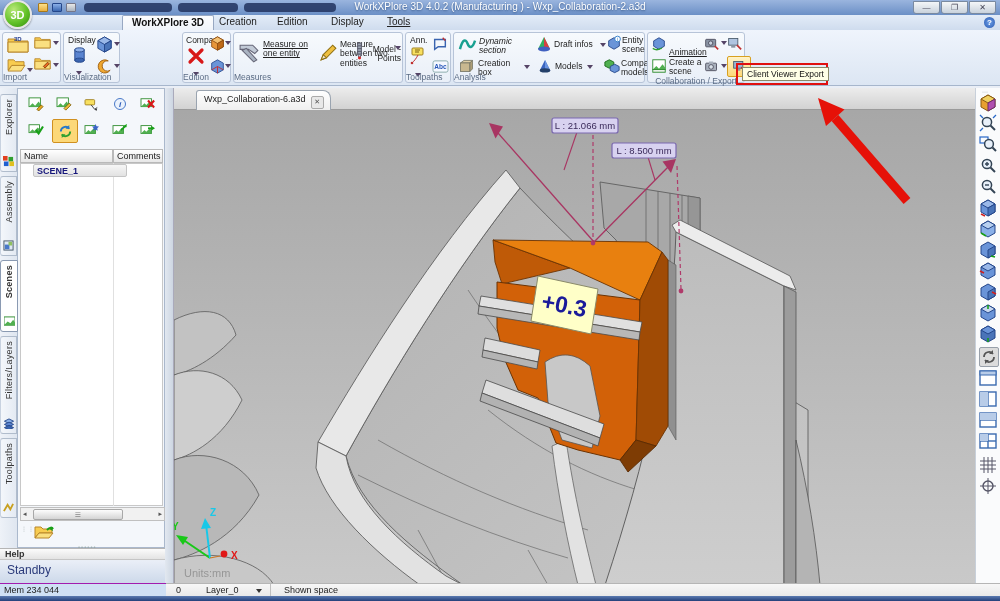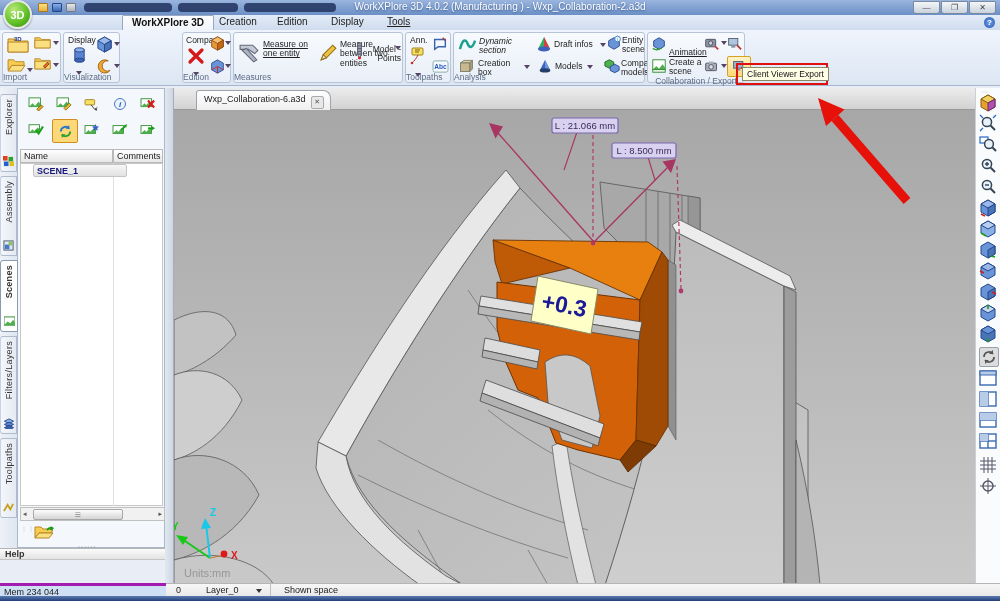--- a/index.html
+++ b/index.html
@@ -56,21 +56,21 @@
          border:1px solid #b9b9b9;padding:1px 3px;box-sizing:border-box;height:14px;}
   .scenerow{position:absolute;font-size:9px;font-weight:bold;color:#16167a;
             background:linear-gradient(#f6f6f6,#e2e2e2);border:1px solid #c4c4c4;border-radius:2px;
             padding:1px 3px;box-sizing:border-box;height:13px;}
   .scroll{position:absolute;background:#f1f1f1;border:1px solid #c0c0c0;}
   .thumb{position:absolute;background:linear-gradient(#fdfdfd,#d4d4d4);border:1px solid #a8a8a8;border-radius:2px;}
   .helphead{left:0;top:548px;width:166px;height:12px;background:linear-gradient(#fbfbfb,#e3e3e3);
             border-top:1px solid #b5b5b5;border-bottom:1px solid #c5c5c5;font-size:9px;font-weight:bold;
             color:#333;padding:0 5px;}
   .helpbody{left:0;top:561px;width:166px;height:22px;background:linear-gradient(#e9eef7,#cdd9ea);}
-  .membar{left:0;top:583px;width:166px;height:13px;background:#cfe0f4;border-top:3px solid #a21caf;
+  .membar{left:0;top:583px;width:166px;height:13px;background:#cfe0f4;border-top:1px solid #a21caf;
           font-size:9px;color:#222;padding:1px 4px;}
   
   .splitv{left:165px;top:88px;width:9px;height:495px;background:linear-gradient(90deg,#e2e8f0,#cdd6e2);
           border-right:1px solid #aab;}
   .doctabs{left:174px;top:88px;width:801px;height:22px;background:linear-gradient(#ececec,#d2d2d2);
            border-bottom:1px solid #9a9a9a;}
   .doctab{left:196px;top:90px;height:20px;background:linear-gradient(#ffffff,#efefef);
           border:1px solid #9aa4b0;border-bottom:none;border-radius:3px 8px 0 0;
           font-size:9px;color:#222;padding:3px 6px 0 7px;z-index:2;}
   .closeico{display:inline-block;width:11px;height:11px;margin-left:5px;background:#e8e8e8;border:1px solid #aaa;
@@ -511,20 +511,23 @@
           <path d="M1 4h6l2 2h9v4H5L1 15z" fill="#f8cc50" stroke="#b8862a"></path>
           <path d="M5 10h14l-4 5H1z" fill="#fadf80" stroke="#b8862a"></path>
           <path d="M13 7c3-3 5-3 6-1" fill="none" stroke="#18a018" stroke-width="2"></path>
           <path d="M19 8l-1-4-3 2z" fill="#18a018"></path>
         </svg>
       </span>
     <div class="grip" style="left:60px;top:455px;">••••••</div>
   </div>
 
   <div class="abs helphead">Help</div>
+  <div class="abs helpbody">
+    <span class="abs" style="left:7px;top:2px;font-size:12px;color:#2a3a7a;">Standby</span>
+  </div>
   <div class="abs membar">Mem 234 044</div>
 
   <div class="abs splitv"></div>
   <div class="abs doctabs"></div>
   <div class="abs doctab"><span>Wxp_Collaboration-6.a3d</span><span class="closeico">✕</span></div>
 
   <svg class="abs" style="left:174px;top:110px;" width="801" height="475" viewBox="6 0 801 475">
     <defs>
       <linearGradient id="bg" x1="0" y1="0" x2="0" y2="1">
         <stop offset="0" stop-color="#a7a7a7"></stop>

